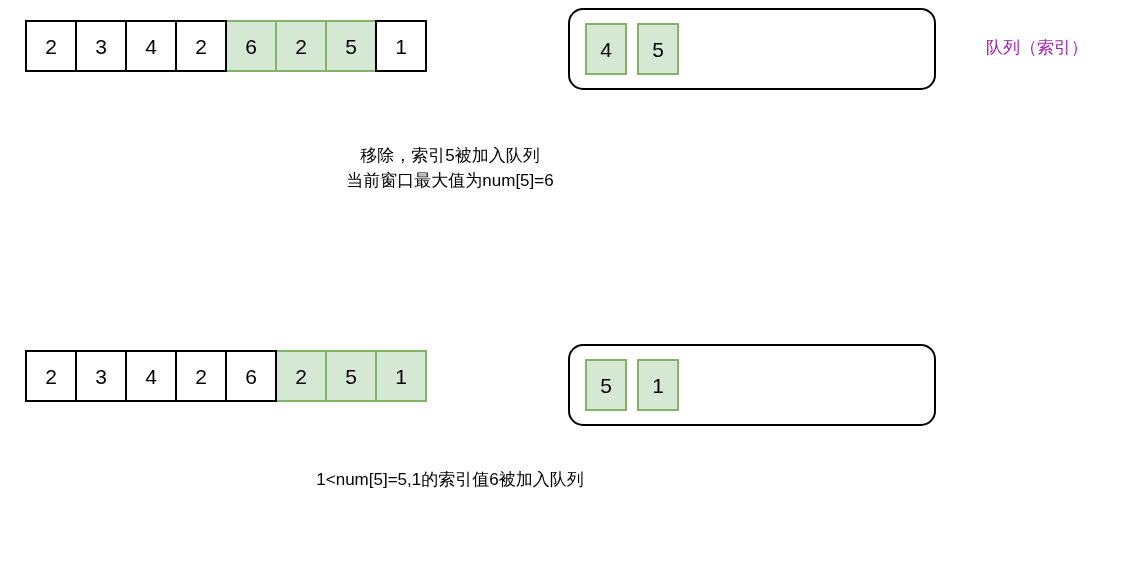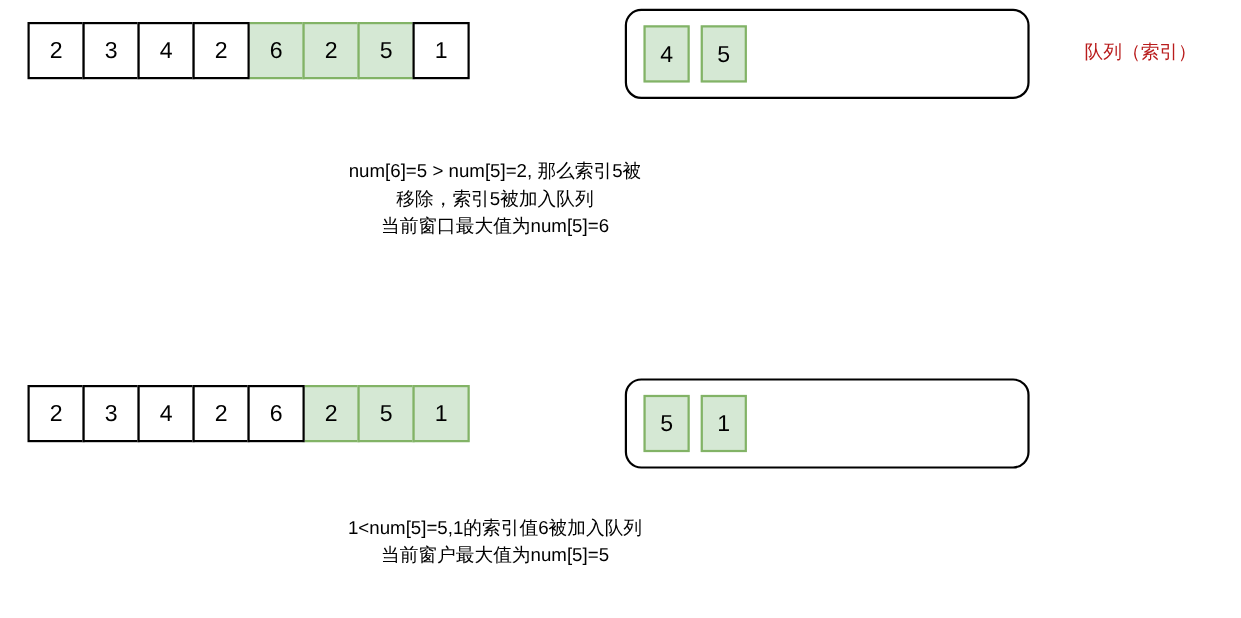--- a/index.html
+++ b/index.html
@@ -81,21 +81,21 @@
     color: #000000;
     white-space: nowrap;
   }
   .caption div { display: block; }
 
   
   .side-label {
     position: absolute;
     font-size: 17px;
     line-height: 1.2;
-    color: #b91c1c;
+    color: #a21caf;
     white-space: nowrap;
   }
 </style>
 </head>
 <body>
 
 <div class="array-row" style="left:25px; top:20px;">
   <div class="cell plain">2</div>
   <div class="cell plain">3</div>
   <div class="cell plain">4</div>
@@ -107,21 +107,20 @@
 </div>
 
 <div class="queue-box" style="left:568px; top:8px; width:368px; height:82px;">
   <div class="queue-cell">4</div>
   <div class="queue-cell">5</div>
 </div>
 
 <div class="side-label" style="left:986px; top:38px;">队列（索引）</div>
 
 <div class="caption" style="left:0px; top:143px; width:900px;">
-  <div>num[6]=5  &gt; num[5]=2, 那么索引5被</div>
   <div>移除，索引5被加入队列</div>
   <div>当前窗口最大值为num[5]=6</div>
 </div>
 
 <div class="array-row" style="left:25px; top:350px;">
   <div class="cell plain">2</div>
   <div class="cell plain">3</div>
   <div class="cell plain">4</div>
   <div class="cell plain">2</div>
   <div class="cell plain">6</div>
@@ -130,14 +129,13 @@
   <div class="cell highlight">1</div>
 </div>
 
 <div class="queue-box" style="left:568px; top:344px; width:368px; height:82px;">
   <div class="queue-cell">5</div>
   <div class="queue-cell">1</div>
 </div>
 
 <div class="caption" style="left:0px; top:467px; width:900px;">
   <div>1&lt;num[5]=5,1的索引值6被加入队列</div>
-  <div>当前窗户最大值为num[5]=5</div>
 </div>
 
 </body></html>

